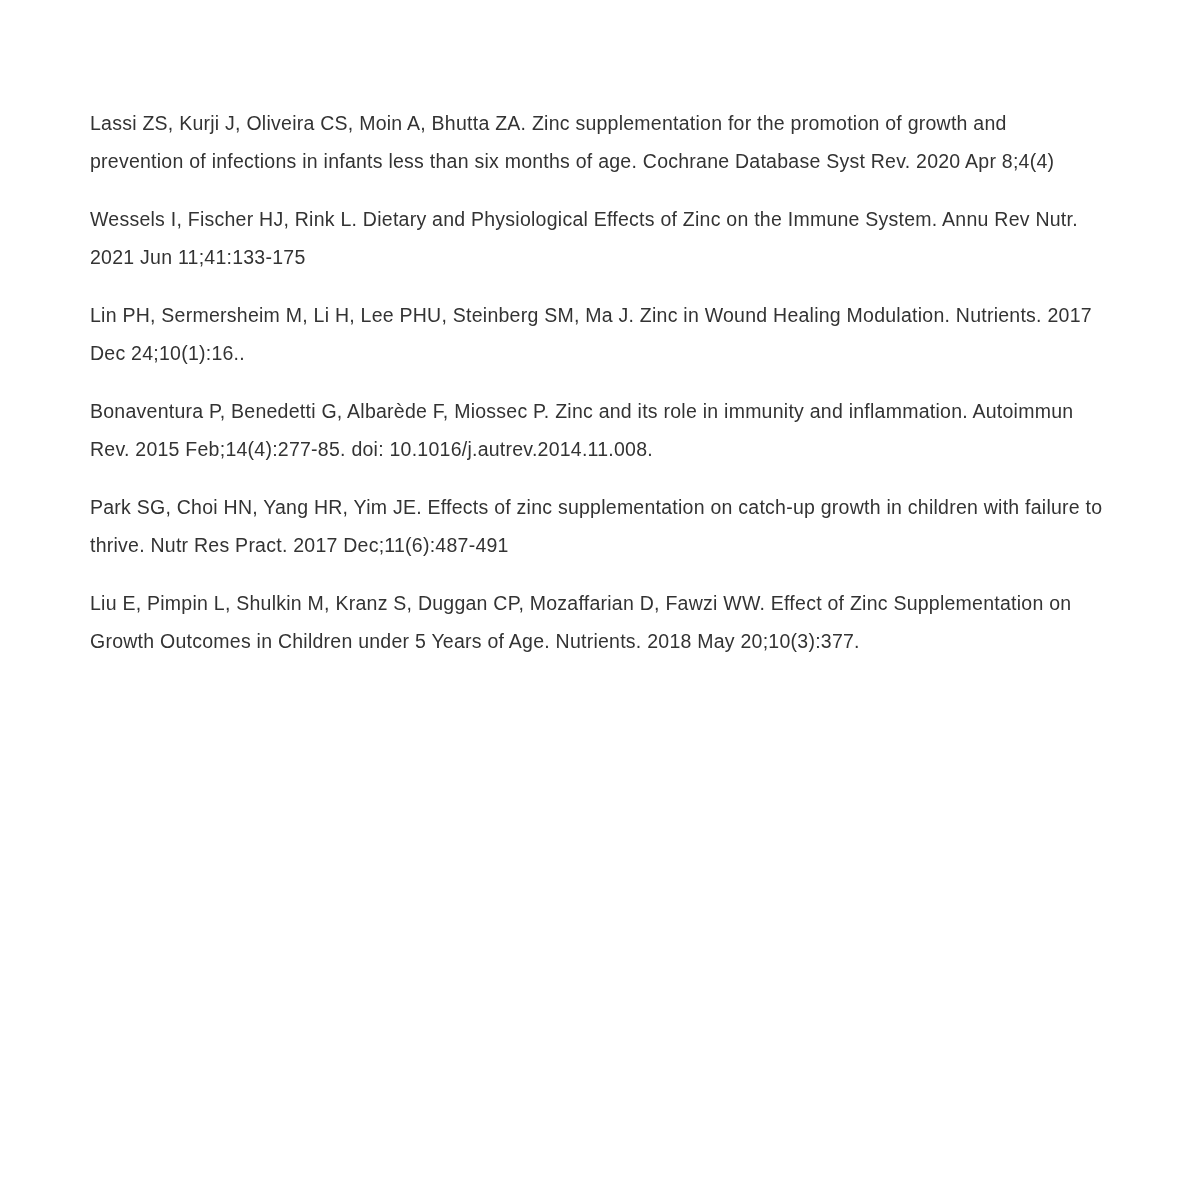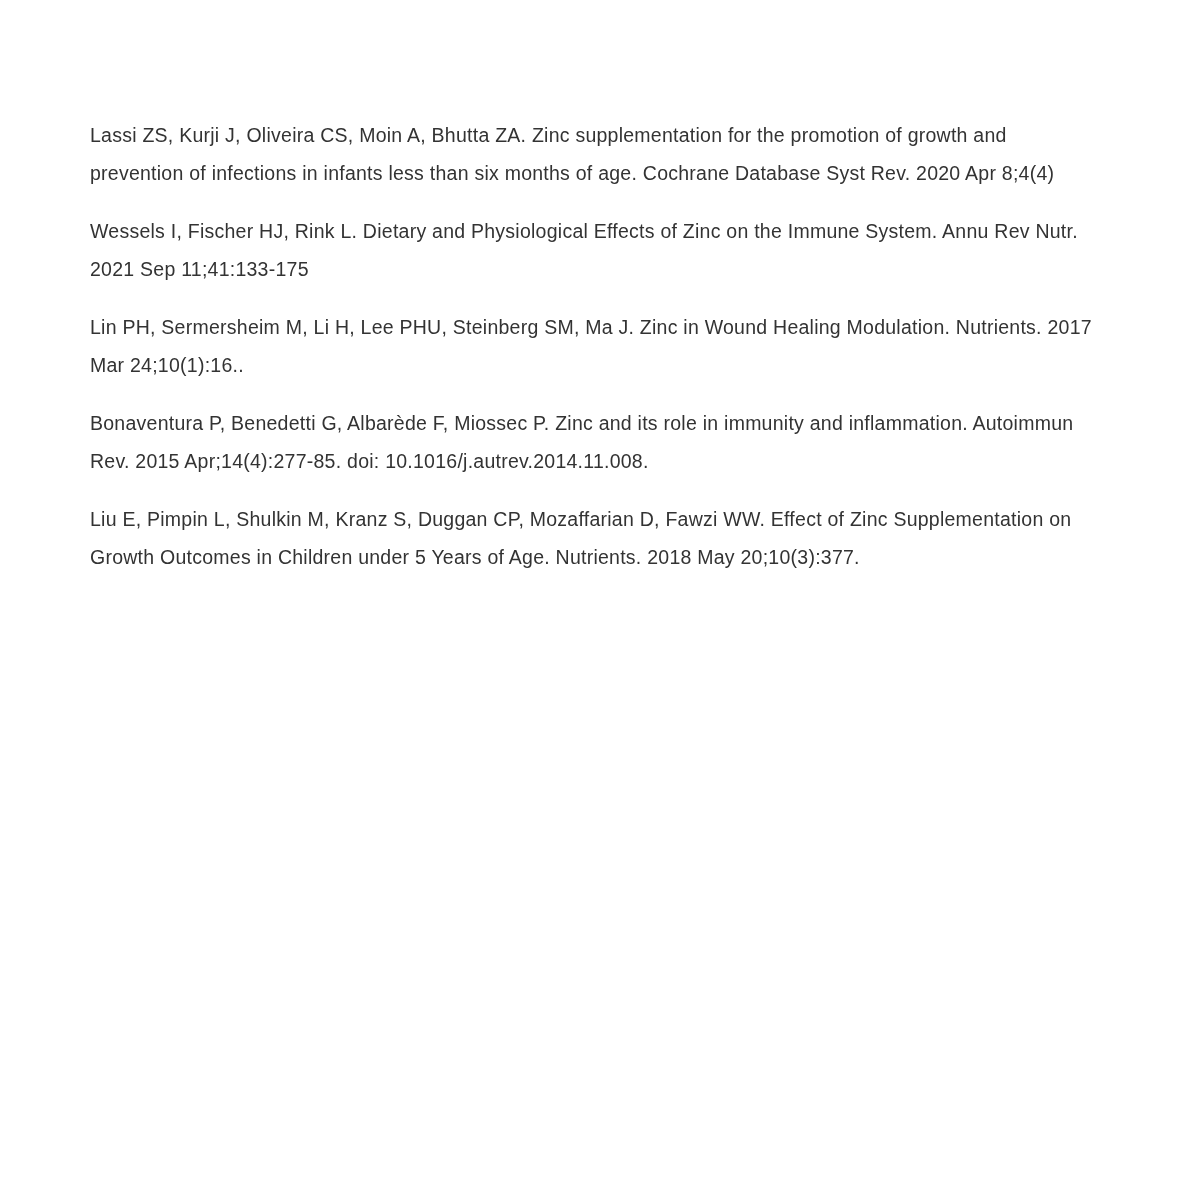--- a/index.html
+++ b/index.html
@@ -19,28 +19,29 @@
   }
   .references {
     width: 1014px;
   }
   .reference {
     font-family: "Liberation Sans", "DejaVu Sans", sans-serif;
     font-size: 19.5px;
     line-height: 38px;
     letter-spacing: 0.25px;
     color: #333333;
-    margin: 12px 0 20px 0;
+    margin: 0 0 20px 0;
     text-align: left;
   }
 </style>
 </head>
 <body>
 
 <div class="page">
   <div class="references">
     <p class="reference">Lassi ZS, Kurji J, Oliveira CS, Moin A, Bhutta ZA. Zinc supplementation for the promotion of growth and prevention of infections in infants less than six months of age. Cochrane Database Syst Rev. 2020 Apr 8;4(4)</p>
-    <p class="reference">Wessels I, Fischer HJ, Rink L. Dietary and Physiological Effects of Zinc on the Immune System. Annu Rev Nutr. 2021 Sep 11;41:133-175</p>
-    <p class="reference">Lin PH, Sermersheim M, Li H, Lee PHU, Steinberg SM, Ma J. Zinc in Wound Healing Modulation. Nutrients. 2017 Mar 24;10(1):16..</p>
-    <p class="reference">Bonaventura P, Benedetti G, Albarède F, Miossec P. Zinc and its role in immunity and inflammation. Autoimmun Rev. 2015 Apr;14(4):277-85. doi: 10.1016/j.autrev.2014.11.008.</p>
+    <p class="reference">Wessels I, Fischer HJ, Rink L. Dietary and Physiological Effects of Zinc on the Immune System. Annu Rev Nutr. 2021 Jun 11;41:133-175</p>
+    <p class="reference">Lin PH, Sermersheim M, Li H, Lee PHU, Steinberg SM, Ma J. Zinc in Wound Healing Modulation. Nutrients. 2017 Dec 24;10(1):16..</p>
+    <p class="reference">Bonaventura P, Benedetti G, Albarède F, Miossec P. Zinc and its role in immunity and inflammation. Autoimmun Rev. 2015 Feb;14(4):277-85. doi: 10.1016/j.autrev.2014.11.008.</p>
+    <p class="reference">Park SG, Choi HN, Yang HR, Yim JE. Effects of zinc supplementation on catch-up growth in children with failure to thrive. Nutr Res Pract. 2017 Dec;11(6):487-491</p>
     <p class="reference">Liu E, Pimpin L, Shulkin M, Kranz S, Duggan CP, Mozaffarian D, Fawzi WW. Effect of Zinc Supplementation on Growth Outcomes in Children under 5 Years of Age. Nutrients. 2018 May 20;10(3):377.</p>
   </div>
 </div>
 
 </body></html>

